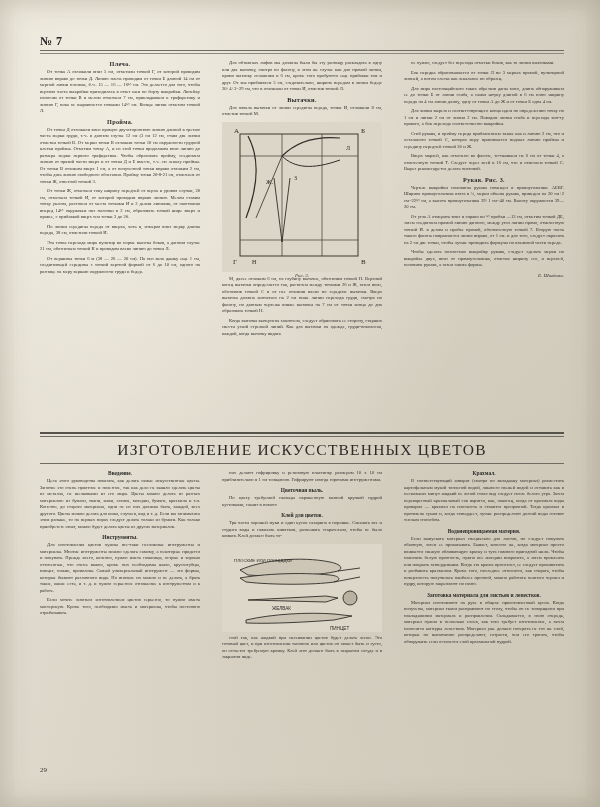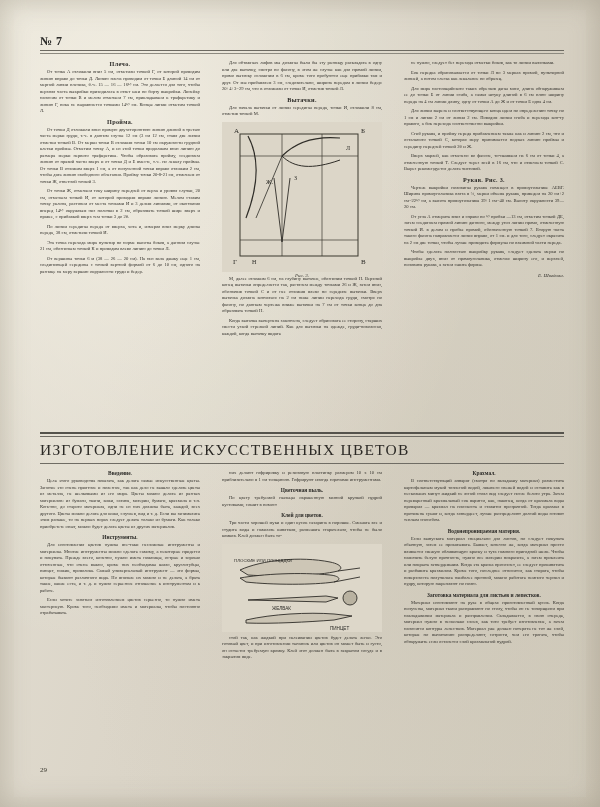--- a/index.html
+++ b/index.html
@@ -143,21 +143,21 @@
     right: 36px;
     top: 436px;
     height: 1px;
     background: #6f6c64;
   }
   .article-title {
     position: absolute;
     left: 40px;
     right: 36px;
     top: 441px;
-    text-align: left;
+    text-align: center;
     font-size: 15.5px;
     letter-spacing: 1.2px;
     color: #2c2a26;
     font-family: "Liberation Serif", serif;
   }
   .divider3 {
     position: absolute;
     left: 40px;
     right: 36px;
     top: 463px;

